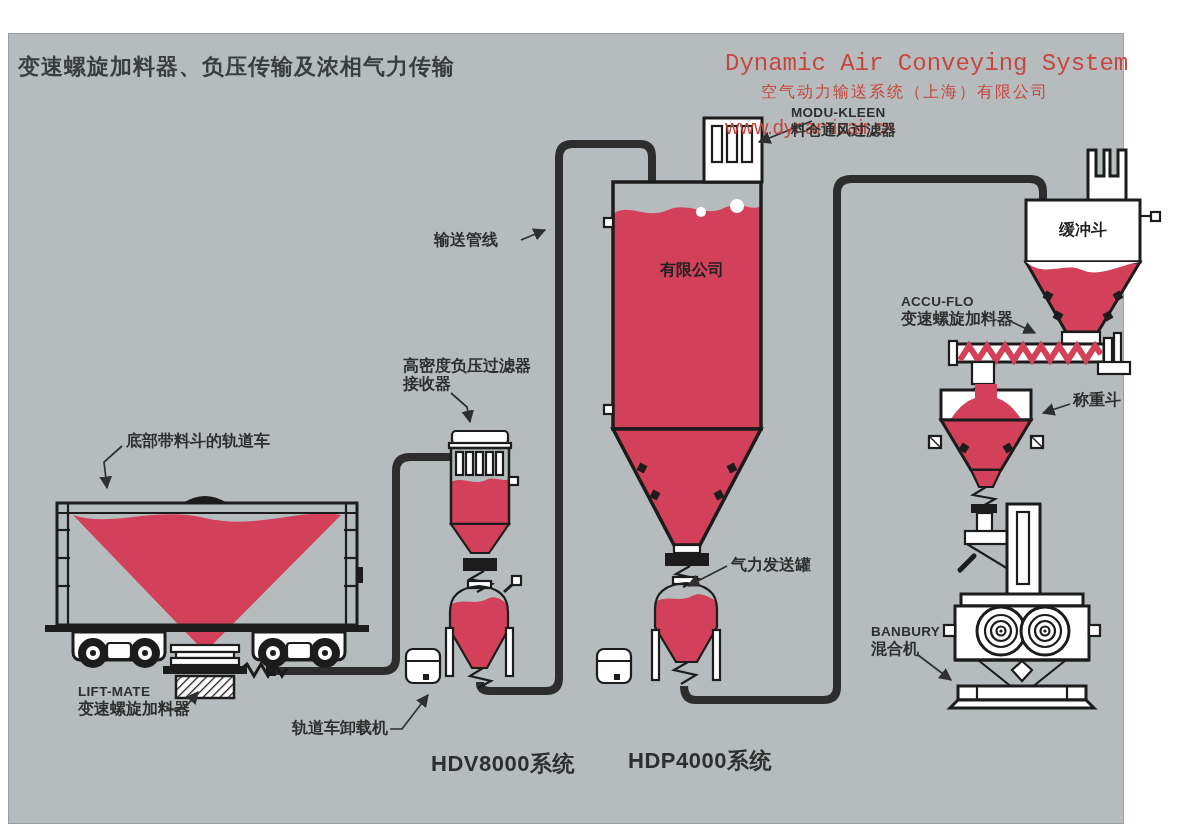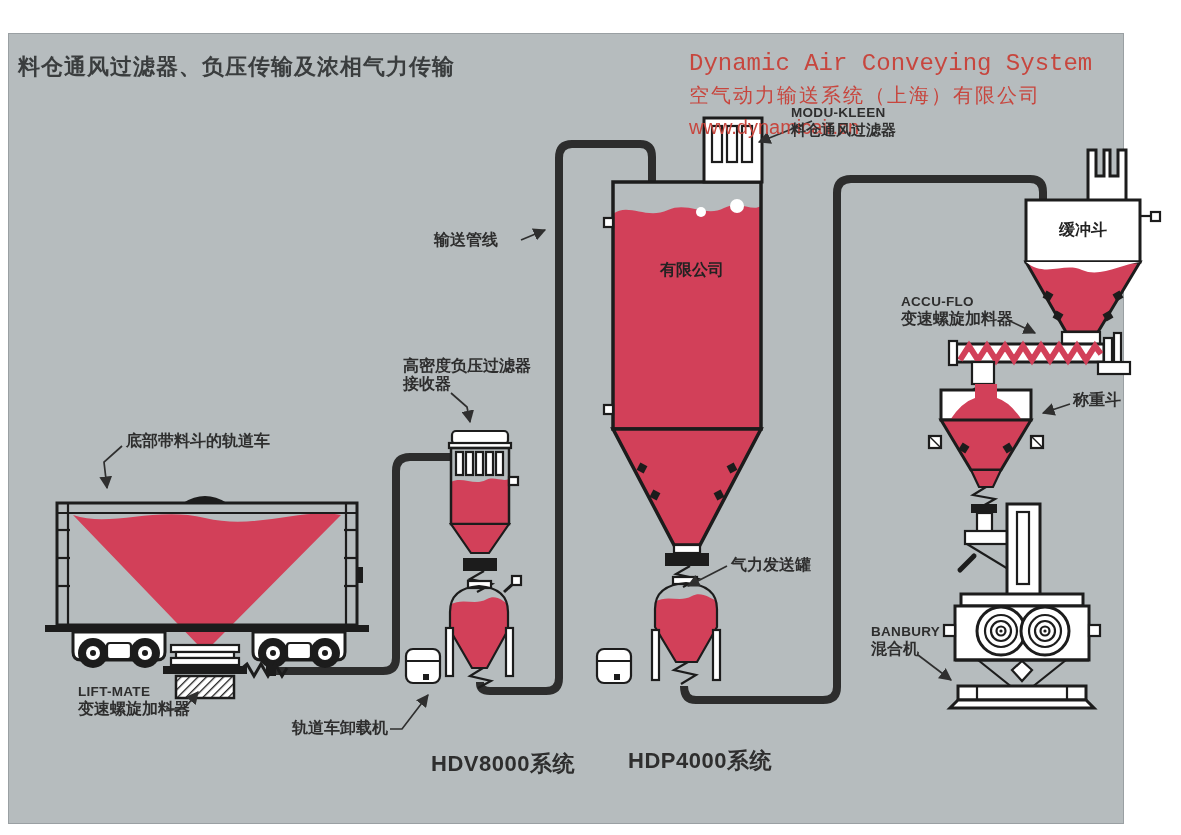--- a/index.html
+++ b/index.html
@@ -13,23 +13,23 @@
          background:var(--panel);border:1px solid #9aa0a3;}
   svg.diagram{position:absolute;left:0;top:0;width:1181px;height:835px;}
   .title{position:absolute;left:18px;top:52px;font-size:22px;font-weight:bold;
          color:#3a3d3e;letter-spacing:1px;white-space:nowrap;}
   .lbl{position:absolute;color:var(--label);font-weight:bold;line-height:1.15;
        white-space:nowrap;}
   .lbl .en{font-size:13.5px;letter-spacing:.3px;display:block;}
   .lbl .zh{font-size:16px;display:block;}
   .lbl.sys{font-size:22px;letter-spacing:.5px;}
   .lbl.onred{color:#222;}
-  .wm{position:absolute;color:var(--wm);white-space:nowrap;}
+  .wm{position:absolute;color:var(--wm);white-space:nowrap;margin-left:36px;}
   .wm1{left:689px;top:50px;font-family:"Liberation Mono",monospace;font-size:24px;}
-  .wm2{left:689px;top:82px;font-size:20px;letter-spacing:2px;
+  .wm2{left:725px;top:82px;font-size:16px;letter-spacing:2px;
        font-family:Liberation Serif, serif;}
   .wm3{left:689px;top:116px;font-family:Liberation Sans, sans-serif;font-size:20px;}
 
   .eq{fill:#fff;stroke:var(--line);stroke-width:3;}
   .eq2{fill:#fff;stroke:var(--line);stroke-width:2.2;}
   .red{fill:var(--red);stroke:none;}
   .redln{fill:var(--red);stroke:var(--line);stroke-width:3;}
   .redln2{fill:var(--red);stroke:var(--line);stroke-width:2.2;}
   .ln{stroke:var(--line);fill:none;stroke-width:2.2;}
   .ln3{stroke:var(--line);fill:none;stroke-width:3;}
@@ -265,21 +265,21 @@
     <path class="leader" d="M122,446 L104,462 L107,488"></path>
     <path class="leader" d="M727,566 L688,586"></path>
     <path class="leader" d="M1010,321 L1035,333"></path>
     <path class="leader" d="M1070,404 L1043,413"></path>
     <path class="leader" d="M918,655 L951,680"></path>
     <path class="leader" d="M166,709 L184,709 L198,692"></path>
     <path class="leader" d="M390,729 L402,729 L428,695"></path>
   </g>
 </svg>
 
-<div class="title">料仓通风过滤器、负压传输及浓相气力传输</div>
+<div class="title">变速螺旋加料器、负压传输及浓相气力传输</div>
 
 <div class="wm wm1">Dynamic Air Conveying System</div>
 <div class="wm wm2">空气动力输送系统（上海）有限公司</div>
 <div class="wm wm3">www.dynamicair.cn</div>
 
 <div class="lbl" style="left:791px;top:105px">
   <span class="en">MODU-KLEEN</span>
   <span class="zh" style="font-size:15px">料仓通风过滤器</span>
 </div>
 

